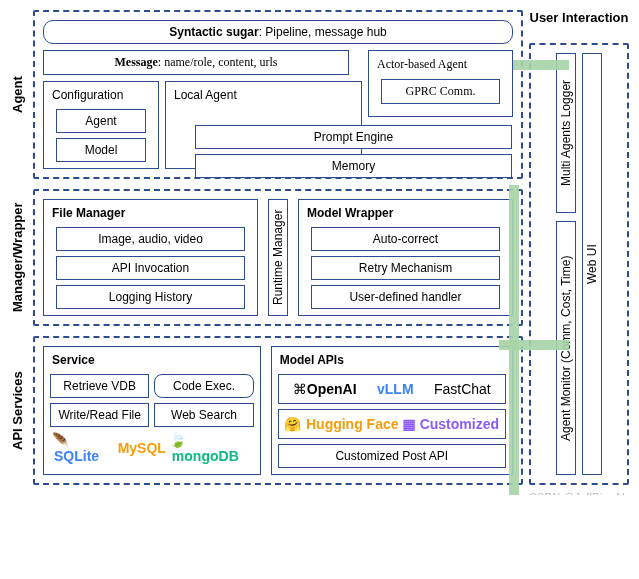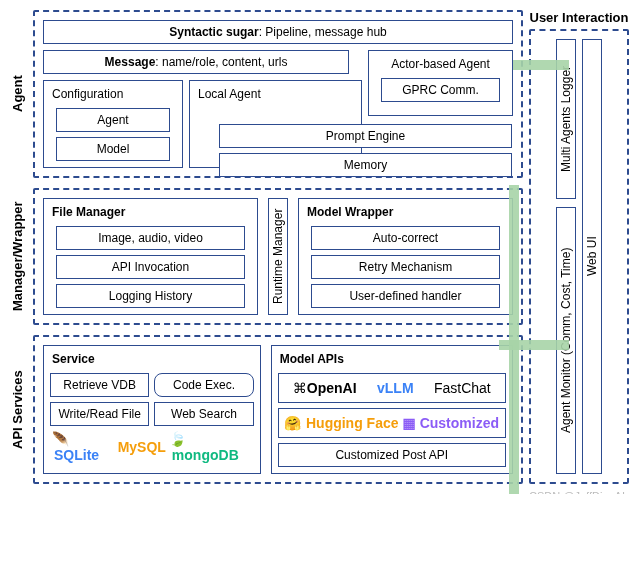--- a/index.html
+++ b/index.html
@@ -34,21 +34,21 @@
     writing-mode: vertical-rl;
     transform: rotate(180deg);
     font-weight: bold;
     font-size: 13px;
     text-align: center;
   }
   .hrow { display: flex; align-items: stretch; gap: 8px; }
   .group { border: 1px solid #2d4b8f; padding: 6px; display:flex; flex-direction:column; gap:5px; }
   .group-title { font-weight: normal; text-align:left; padding: 0 2px 2px; font-size:12px; }
   .nested .box { margin: 0 6px; }
-  .title-top { font-weight: bold; font-size: 13px; text-align: center; margin-bottom: 4px; }
+  .title-top { font-weight: bold; font-size: 13px; text-align: center; margin-bottom: 18px; }
   .vlabel {
     writing-mode: vertical-rl;
     transform: rotate(180deg);
     border: 1px solid #2d4b8f;
     padding: 6px 2px;
     text-align: center;
     font-size: 12px;
   }
   .logos span { font-size: 14px; margin: 0 2px; }
   .logo-blue { color: #3b82f6; font-weight:bold;}
@@ -63,34 +63,34 @@
 </head>
 <body>
 
 <div class="root">
 
 <div class="maincol">
 
   <div class="hrow">
     <div class="label-left">Agent</div>
     <div class="dashed" style="flex:1;">
-      <div class="box" style="margin-bottom:6px;">
+      <div class="box" style="margin-bottom:6px;border-radius:10px;">
         <b>Syntactic sugar</b>: <span>Pipeline, message hub</span>
       </div>
-      <div class="hrow" style="margin-bottom:6px; gap:19px;">
+      <div class="hrow" style="margin-bottom:6px; gap:19px;font-family:Liberation Serif, serif;">
         <div class="box" style="flex:1;">
           <b>Message</b>: <span>name/role, content, urls</span>
         </div>
         <div class="group" style="width:145px; padding-bottom:0; margin-bottom:-42px; position:relative; z-index:2; background:#fff;">
-          <div class="group-title" style="text-align:center;">Actor-based Agent</div>
+          <div class="group-title" style="">Actor-based Agent</div>
           <div class="box" style="margin:0 6px;">GPRC Comm.</div>
         </div>
       </div>
       <div class="hrow" style="gap:6px; align-items:stretch;">
-        <div class="group nested" style="width:140px;">
+        <div class="group nested" style="width:116px;">
           <div class="group-title">Configuration</div>
           <div class="box">Agent</div>
           <div class="box">Model</div>
         </div>
         <div style="flex:1; position:relative;">
           <div class="group" style="height:100%; padding-bottom:0;">
             <div class="group-title">Local Agent</div>
           </div>
           <div style="position:absolute; left:30px; right:-150px; top:44px; display:flex; flex-direction:column; gap:5px; z-index:3;">
             <div class="box">Prompt Engine</div>

